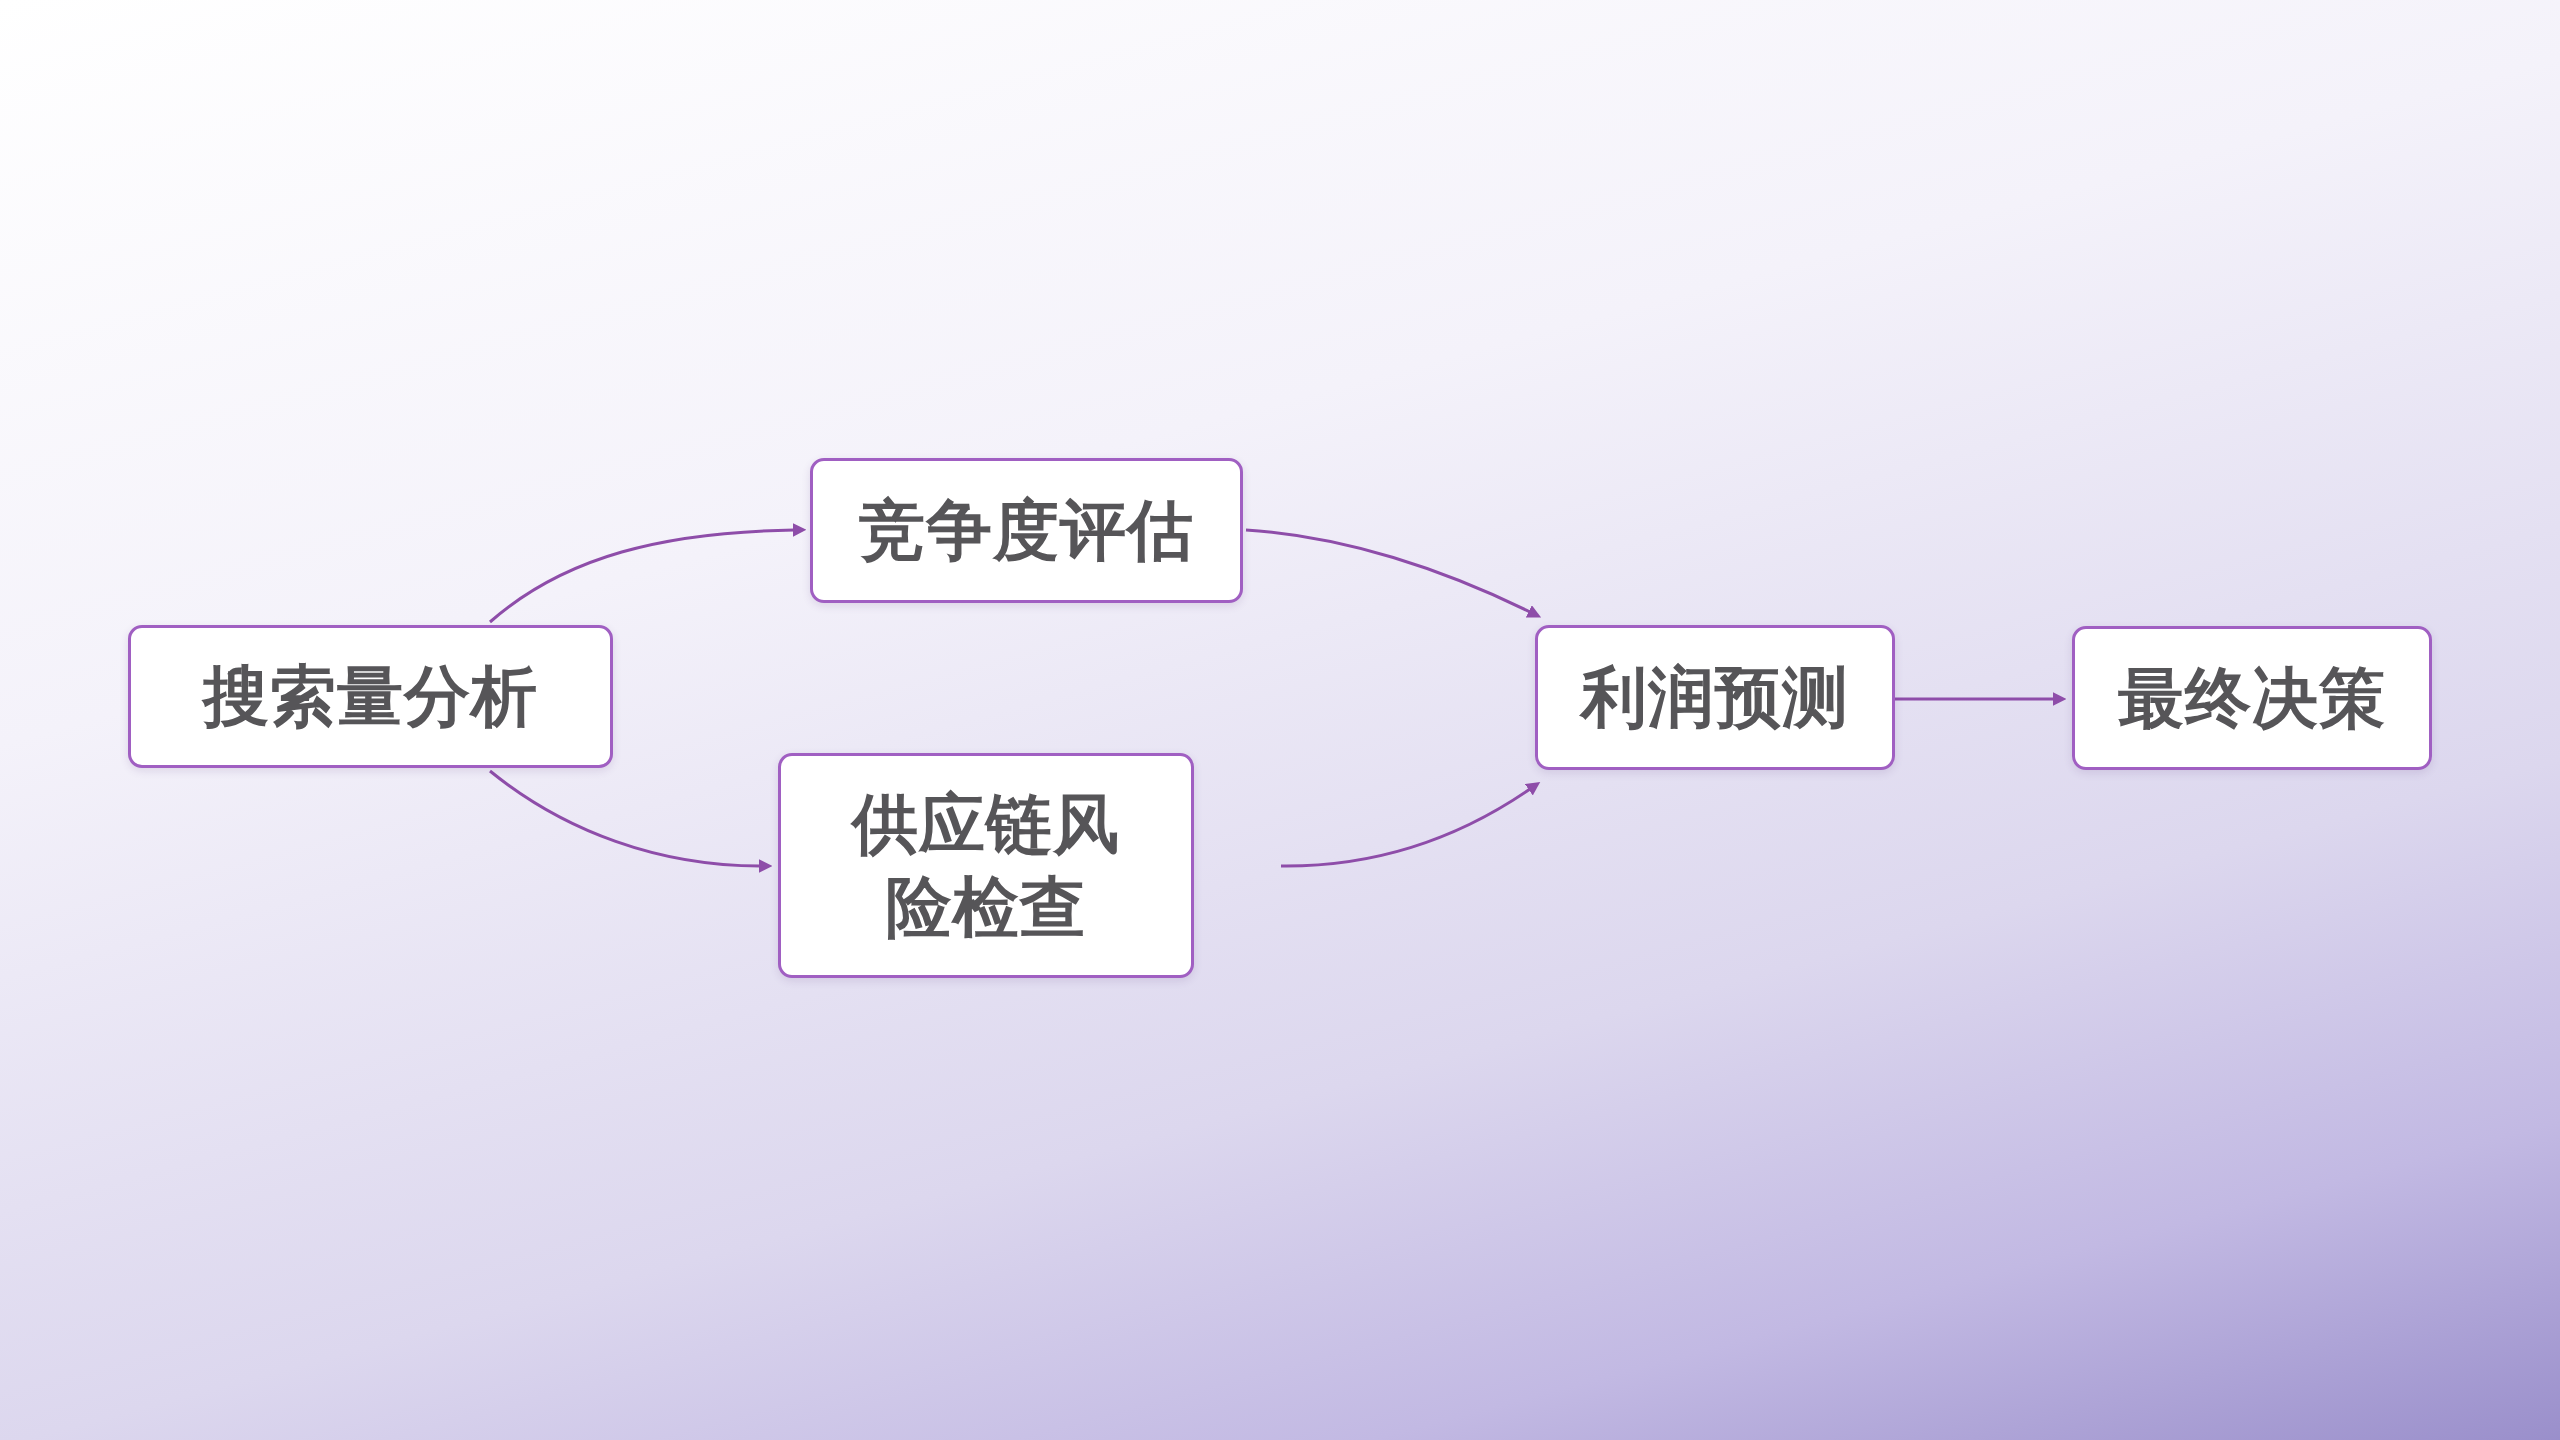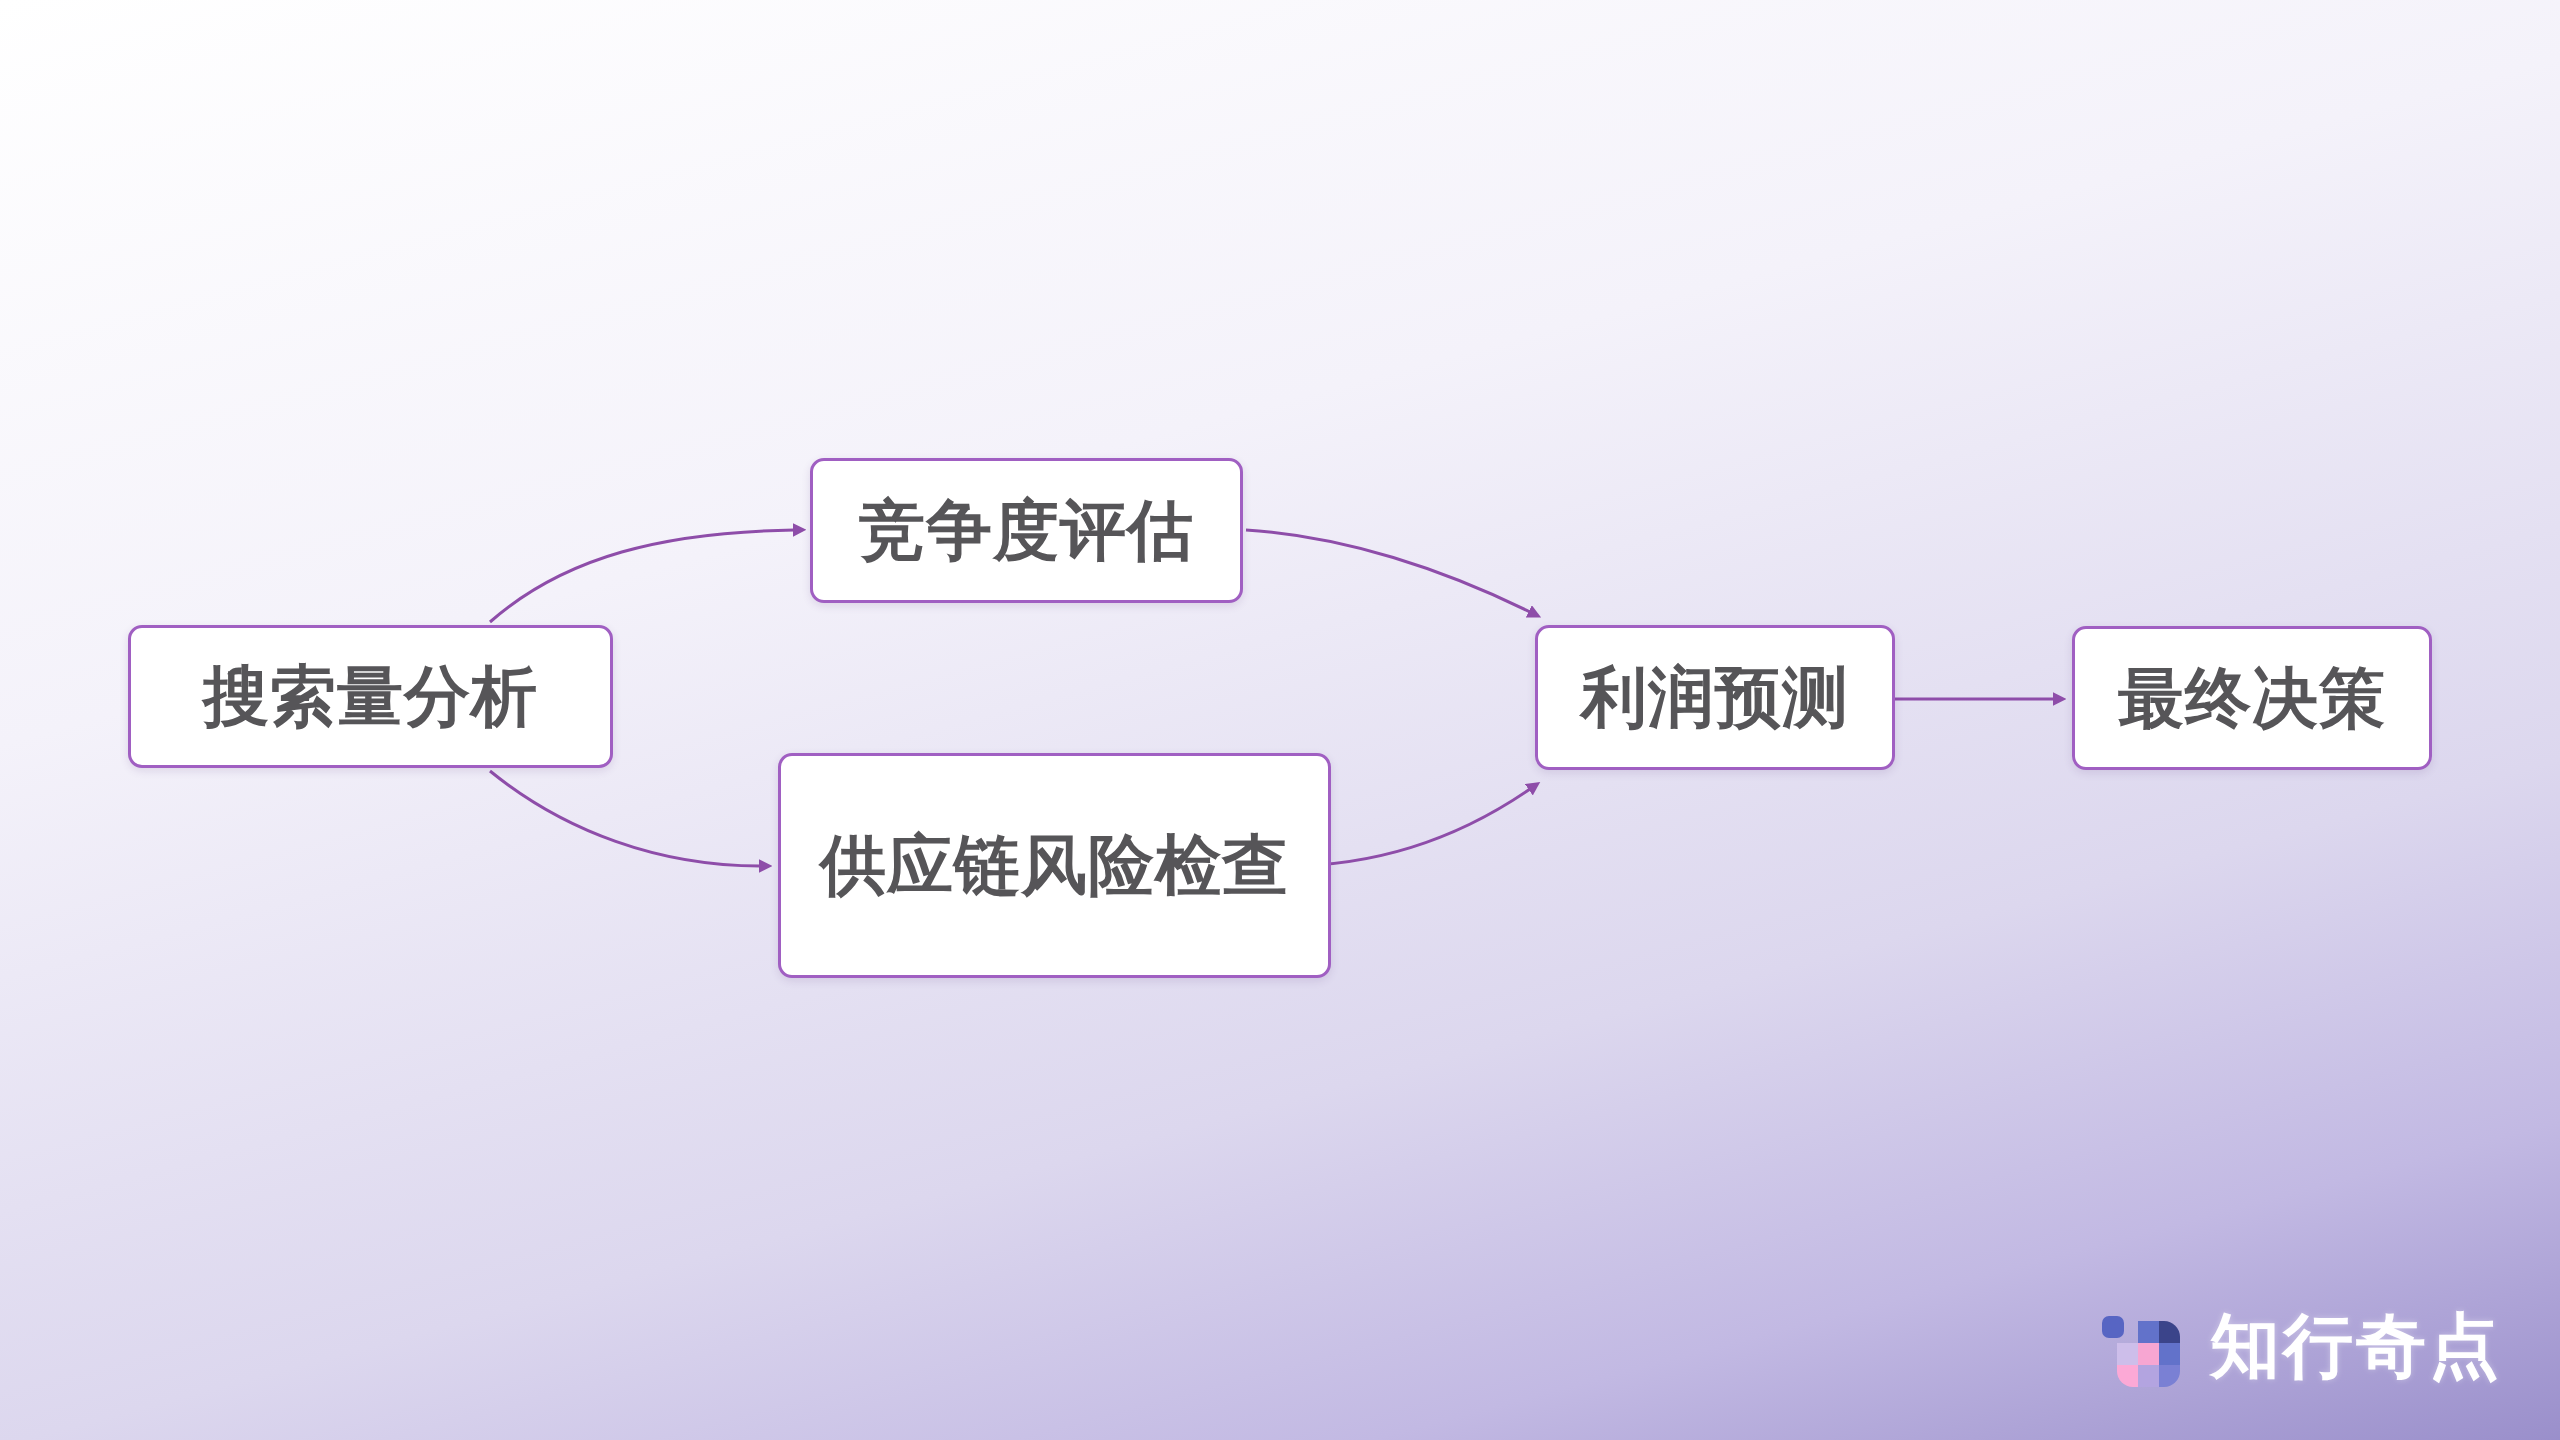--- a/index.html
+++ b/index.html
@@ -56,21 +56,21 @@
   }
   .node .label{
     color:var(--node-text);
     font-size:66px;
     font-weight:bold;
     line-height:1.25;
     letter-spacing:1px;
   }
   #node-search   {left:128px; top:625px; width:485px; height:143px;}
   #node-compete  {left:810px; top:458px; width:433px; height:145px;}
-  #node-supply   {left:778px; top:753px; width:553px; height:225px; padding:8px 38px;}
+  #node-supply   {left:778px; top:753px; width:416px; height:225px; padding:8px 38px;}
   #node-profit   {left:1495px;top:625px; width:360px; height:145px;margin-left:40px;}
   #node-final    {left:2072px;top:626px; width:360px; height:144px;}
 
   .brand{
     position:absolute;
     left:2100px;
     top:1300px;
     display:flex;
     align-items:center;
     gap:26px;
@@ -138,31 +138,14 @@
   </div>
 
   <div class="node" id="node-profit">
     <span class="label">利润预测</span>
   </div>
 
   <div class="node" id="node-final">
     <span class="label">最终决策</span>
   </div>
 
-  <div class="brand">
-    <div class="brand-icon">
-      <div class="p-float" style="background: rgb(87, 101, 195);"></div>
-      <div class="p-main">
-        <div class="p-cell" style="background: transparent;"></div>
-        <div class="p-cell" style="background: rgb(98, 114, 202);"></div>
-        <div class="p-cell" style="background: rgb(59, 68, 138);"></div>
-        <div class="p-cell" style="background: rgb(205, 190, 234);"></div>
-        <div class="p-cell" style="background: rgb(247, 166, 210);"></div>
-        <div class="p-cell" style="background: rgb(98, 114, 202);"></div>
-        <div class="p-cell" style="background: rgb(252, 169, 214);"></div>
-        <div class="p-cell" style="background: rgb(179, 164, 224);"></div>
-        <div class="p-cell" style="background: rgb(122, 128, 212);"></div>
-      </div>
-    </div>
-    <div class="brand-text">知行奇点</div>
-  </div>
 
 </div>
 
 </body></html>

